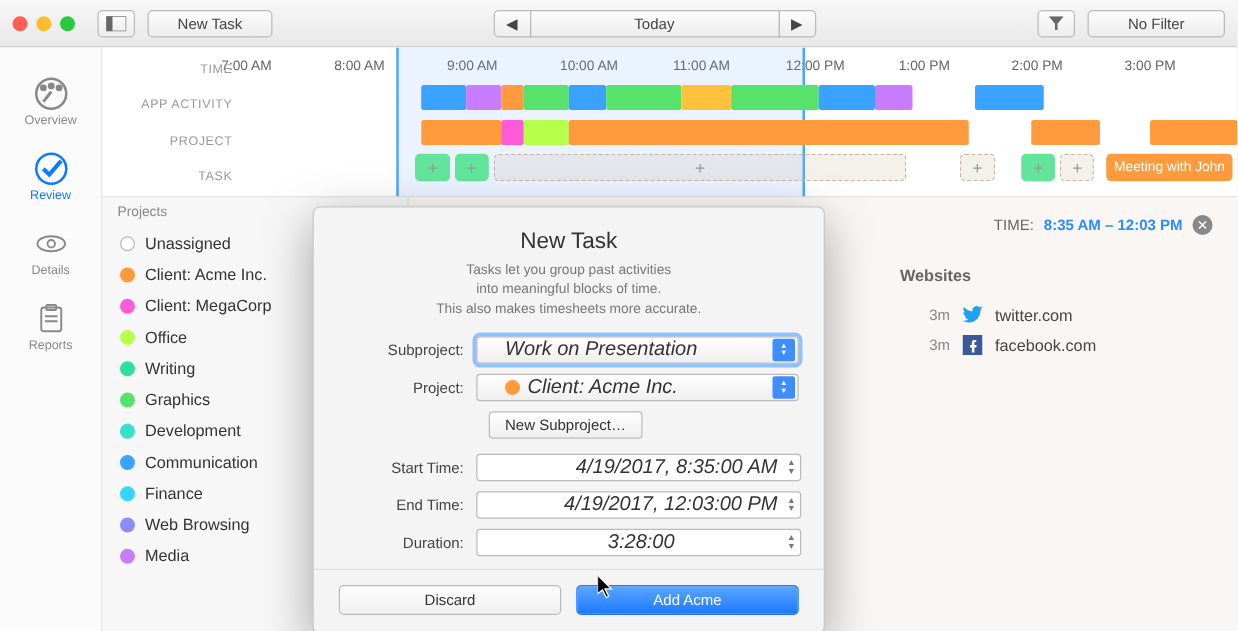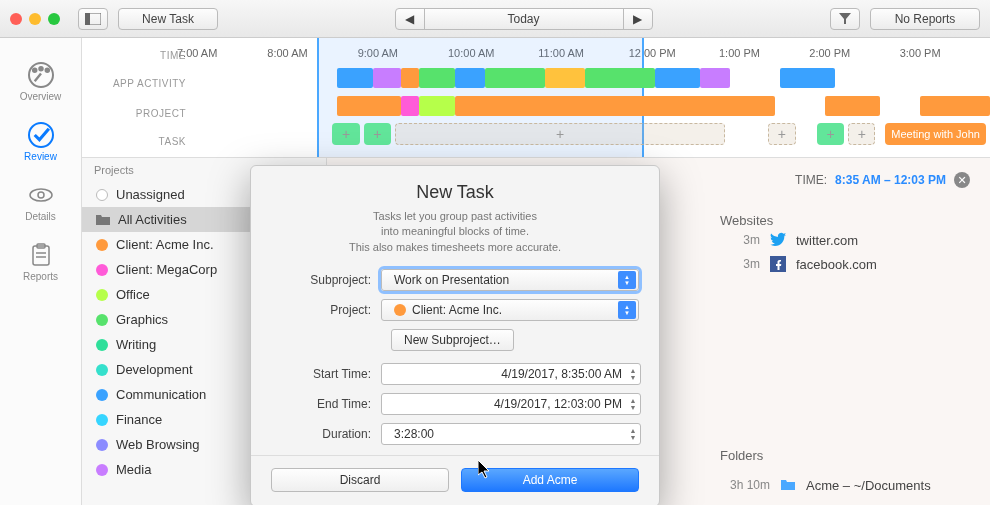--- a/index.html
+++ b/index.html
@@ -52,38 +52,38 @@
 .proj-item.sel { background: #d6d6d6; }
 .proj-item .time-badge { margin-left: auto; background: #555; color: #fff; font-size: 10px; padding: 1px 6px; border-radius: 8px; }
 .pill-partial { margin-left: auto; background: #555; color: #fff; font-size: 10px; padding: 1px 0 1px 6px; border-radius: 8px 0 0 8px; }
 
 .detail { flex: 1; position: relative; background: #faf6f4; }
 .time-range { position: absolute; top: 14px; right: 20px; font-size: 12px; color: #666; display: flex; align-items: center; gap: 8px; }
 .time-range b { color: #2a8cff; font-weight: 600; }
 .close-chip { background: #888; width: 16px; height: 16px; border-radius: 50%; color: #fff; display: flex; align-items: center; justify-content: center; font-size: 11px; }
 
 .websites { position: absolute; top: 55px; right: 20px; width: 250px; font-size: 13px; }
-.websites h4 { font-size: 13px; font-weight: normal; color: #666; }
+.websites h4 { font-size: 13px; font-weight: bold; color: #666; margin-bottom: 12px; }
 .site-row { display: flex; align-items: center; gap: 10px; padding: 4px 0; color: #444; }
 .site-row .dur { width: 40px; text-align: right; color: #888; font-size: 12px; }
 .site-icon { width: 16px; height: 16px; }
 
 .folders { position: absolute; bottom: 8px; right: 20px; width: 250px; font-size: 13px; }
 .folders h4 { font-size: 13px; font-weight: normal; color: #666; margin-bottom: 10px; }
 
 .keynote-row { position: absolute; bottom: 12px; left: 20px; font-size: 13px; color: #555; display: flex; align-items: center; gap: 10px; }
 .keynote-row .dur { color: #777; width: 50px; text-align: right; }
 
 
 .popover { position: absolute; left: 250px; top: 165px; width: 410px; background: #f4f4f4; border: 1px solid #c8c8c8; border-radius: 6px; box-shadow: 0 12px 40px rgba(0,0,0,0.35); padding: 16px 20px 14px; z-index: 10; font-size: 12px; color: #333; }
 .popover h3 { text-align: center; font-size: 18px; font-weight: 500; margin-bottom: 6px; }
 .popover .sub { text-align: center; font-size: 11px; color: #777; line-height: 1.4; margin-bottom: 14px; }
 .form-row { display: flex; align-items: center; margin-bottom: 8px; }
 .form-row label { width: 110px; text-align: right; padding-right: 10px; font-size: 12px; color: #444; }
-.form-row .field { flex: 1; height: 22px; border: 1px solid #bbb; border-radius: 3px; background: #fff; display: flex; align-items: center; padding: 0 12px; font-size: 12px; position: relative; }
+.form-row .field { flex: 1; height: 22px; border: 1px solid #bbb; border-radius: 3px; background: #fff; display: flex; align-items: center; padding: 0 22px; font-size: 16px; position: relative; font-style: italic; }
 .form-row .field.select { background: linear-gradient(#fefefe,#efefef); }
 .form-row .field .chev { position: absolute; right: 2px; top: 1px; bottom: 1px; width: 18px; background: #3e8eff; border-radius: 2px; display: flex; flex-direction:column; align-items:center; justify-content:center; }
 .form-row .field .chev::before { content:"▲"; color:#fff; font-size:6px; line-height:1; }
 .form-row .field .chev::after { content:"▼"; color:#fff; font-size:6px; line-height:1; }
 .form-row .field.desc { outline: 3px solid #8fc0ff; }
 .form-row .field .dot { width: 12px; height: 12px; border-radius: 50%; margin-right: 6px; }
 .form-row .stepper { width: 12px; display: flex; flex-direction: column; font-size: 7px; color: #777; margin-left: -14px; z-index:1; align-items:center; }
 .subproj-btn { margin-left: 120px; height: 22px; padding: 0 12px; border: 1px solid #bbb; border-radius: 3px; background: linear-gradient(#fefefe,#efefef); font-size: 12px; margin-bottom: 12px; display: inline-flex; align-items: center; }
 .btn-row { display: flex; gap: 12px; margin-top: 10px; border-top: 1px solid #ddd; padding-top: 12px; margin-left:-20px; margin-right:-20px; padding-left:20px; padding-right:20px; }
 .btn { flex: 1; height: 24px; border: 1px solid #bbb; border-radius: 4px; font-size: 12px; display: flex; align-items: center; justify-content: center; background: linear-gradient(#fefefe,#efefef); cursor: pointer; }
@@ -111,21 +111,21 @@
     <div class="seg-btn icon">◀</div>
     <div class="seg-btn today-mid">Today</div>
     <div class="seg-btn icon">▶</div>
   </div>
   <div class="spacer"></div>
   <div class="seg-btn icon">
     <svg width="12" height="12" viewBox="0 0 12 12">
         <path d="M0 0 L12 0 L7 6 L7 11 L5 11 L5 6 Z" fill="#666"></path>
       </svg>
   </div>
-  <div class="seg-btn" style="width:110px">No Reports</div>
+  <div class="seg-btn" style="width:110px">No Filter</div>
 </div>
 
 <div class="leftnav">
   <div class="nav-item">
     <div class="circ-icon">
         <svg width="14" height="14" viewBox="0 0 14 14">
           <path d="M3 11 L7 6" stroke="currentColor" stroke-width="1.5"></path>
           <circle cx="3" cy="4" r="1" fill="currentColor"></circle>
           <circle cx="7" cy="3" r="1" fill="currentColor"></circle>
           <circle cx="11" cy="4" r="1" fill="currentColor"></circle>
@@ -219,46 +219,39 @@
   </div>
 
   <div class="lower">
     <div class="projects">
       <h4>Projects</h4>
       <div id="proj-list">
           <div class="proj-item">
             <span class="dot" style="background: rgb(255, 255, 255); border: 1px solid rgb(187, 187, 187);"></span>
             <span>Unassigned</span>
           </div>
-          <div class="proj-item sel">
-            <svg width="14" height="12">
-              <path fill="#777" d="M0 1h5l1 2h8v8H0z"></path>
-            </svg>
-            <span>All Activities</span>
-            <span class="time-badge">8h</span>
-          </div>
           <div class="proj-item">
             <span class="dot" style="background: rgb(255, 154, 61);"></span>
             <span>Client: Acme Inc.</span>
           </div>
           <div class="proj-item">
             <span class="dot" style="background: rgb(255, 91, 216);"></span>
             <span>Client: MegaCorp</span>
           </div>
           <div class="proj-item">
             <span class="dot" style="background: rgb(182, 255, 74);"></span>
             <span>Office</span>
           </div>
           <div class="proj-item">
+            <span class="dot" style="background: rgb(47, 223, 154);"></span>
+            <span>Writing</span>
+          </div>
+          <div class="proj-item">
             <span class="dot" style="background: rgb(87, 226, 108);"></span>
             <span>Graphics</span>
-          </div>
-          <div class="proj-item">
-            <span class="dot" style="background: rgb(47, 223, 154);"></span>
-            <span>Writing</span>
           </div>
           <div class="proj-item">
             <span class="dot" style="background: rgb(53, 224, 204);"></span>
             <span>Development</span>
             <span class="pill-partial">4</span>
           </div>
           <div class="proj-item">
             <span class="dot" style="background: rgb(58, 162, 255);"></span>
             <span>Communication</span>
           </div>
@@ -295,30 +288,20 @@
         </div>
         <div class="site-row">
           <span class="dur">3m</span>
           <svg class="site-icon" viewBox="0 0 16 16">
               <rect width="16" height="16" fill="#3b5998"></rect>
               <path fill="#fff" d="M11 4H9.5C8 4 7.5 5 7.5 6v2H6v2h1.5v4h2v-4H11l.3-2H9.5V6.3c0-.5.2-.8.8-.8H11V4z"></path>
             </svg>
           <span>facebook.com</span>
         </div>
       </div>
-      <div class="folders">
-        <h4>Folders</h4>
-        <div class="site-row">
-          <span class="dur" style="width:50px">3h 10m</span>
-          <svg class="site-icon" viewBox="0 0 16 16">
-              <path fill="#4aa8ff" d="M1 3h5l1 2h8v8H1z"></path>
-            </svg>
-          <span>Acme – ~/Documents</span>
-        </div>
-      </div>
       <div class="keynote-row">
         <span class="dur">1h 37m</span>
         <svg width="16" height="16" viewBox="0 0 16 16">
             <path fill="#5aa7ff" d="M3 2h10l-1 6H4z"></path>
             <rect x="7.5" y="8" width="1" height="5" fill="#888"></rect>
             <rect x="5" y="13" width="6" height="1" fill="#888"></rect>
           </svg>
         <span>Keynote</span>
       </div>
     </div>
@@ -363,21 +346,21 @@
     <div class="field" style="justify-content:flex-end;padding-right:18px">
         <span>4/19/2017, 12:03:00 PM</span>
       </div>
     <div class="stepper">
         <span>▲</span>
         <span>▼</span>
       </div>
   </div>
   <div class="form-row">
     <label>Duration:</label>
-    <div class="field" style="justify-content:flex-start;padding-right:18px">
+    <div class="field" style="justify-content:center;padding-right:18px">
         <span>3:28:00</span>
       </div>
     <div class="stepper">
         <span>▲</span>
         <span>▼</span>
       </div>
   </div>
   <div class="btn-row">
     <div class="btn">Discard</div>
     <div class="btn primary">Add Acme</div>

